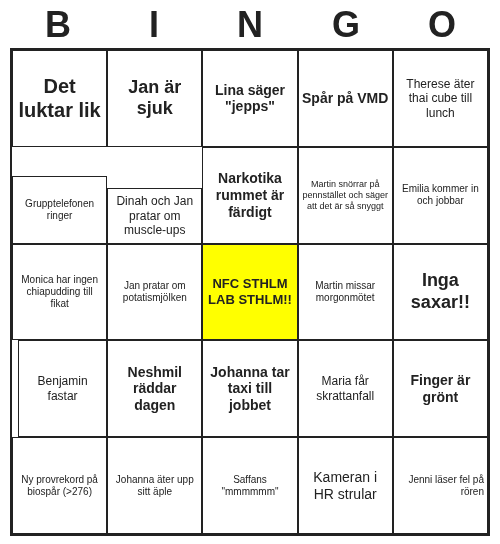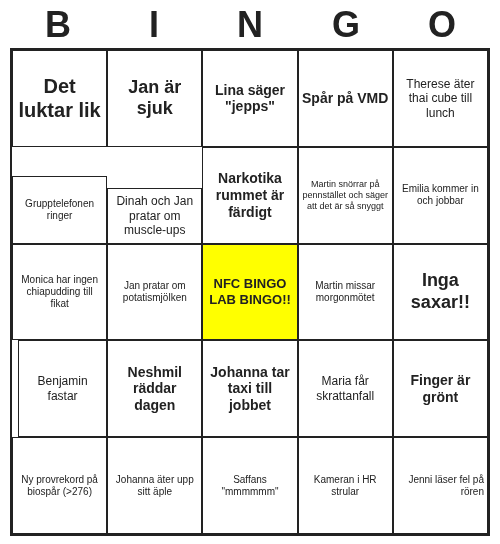--- a/index.html
+++ b/index.html
@@ -71,26 +71,26 @@
     <div class="cell" style="font-size: 14px; font-weight: bold;">Lina säger "jepps"</div>
     <div class="cell" style="font-size: 14px; font-weight: bold;">Spår på VMD</div>
     <div class="cell" style="font-size: 12px;">Therese äter thai cube till lunch</div>
     <div class="cell" style="font-size: 10px; margin-top: 29px;">Grupptelefonen ringer</div>
     <div class="cell" style="font-size: 12px; margin-top: 41px;">Dinah och Jan pratar om muscle-ups</div>
     <div class="cell" style="font-size: 14px; font-weight: bold;">Narkotika rummet är färdigt</div>
     <div class="cell" style="font-size: 9px;">Martin snörrar på pennstället och säger att det är så snyggt</div>
     <div class="cell" style="font-size: 10px;">Emilia kommer in och jobbar</div>
     <div class="cell" style="font-size: 10px;">Monica har ingen chiapudding till fikat</div>
     <div class="cell" style="font-size: 10px;">Jan pratar om potatismjölken</div>
-    <div class="cell highlighted" style="font-size: 13px;">NFC BINGO LAB BINGO!!</div>
+    <div class="cell highlighted" style="font-size: 13px;">NFC STHLM LAB STHLM!!</div>
     <div class="cell" style="font-size: 10px;">Martin missar morgonmötet</div>
     <div class="cell" style="font-size: 18px; font-weight: bold;">Inga saxar!!</div>
     <div class="cell" style="font-size: 12px; margin-left: 6px;">Benjamin fastar</div>
     <div class="cell" style="font-size: 14px; font-weight: bold;">Neshmil räddar dagen</div>
     <div class="cell" style="font-size: 14px; font-weight: bold;">Johanna tar taxi till jobbet</div>
     <div class="cell" style="font-size: 12px;">Maria får skrattanfall</div>
     <div class="cell" style="font-size: 14px; font-weight: bold;">Finger är grönt</div>
     <div class="cell" style="font-size: 10px;">Ny provrekord på biospår (&gt;276)</div>
     <div class="cell" style="font-size: 10px; text-align: center;">Johanna äter upp sitt äple</div>
     <div class="cell" style="font-size: 10px;">Saffans "mmmmmm"</div>
-    <div class="cell" style="font-size: 10px;">Kameran i HR strular</div>
+    <div class="cell" style="font-size: 14px;">Kameran i HR strular</div>
     <div class="cell" style="font-size: 10px; text-align: right;">Jenni läser fel på rören</div>
   </div>
 
 </body></html>

